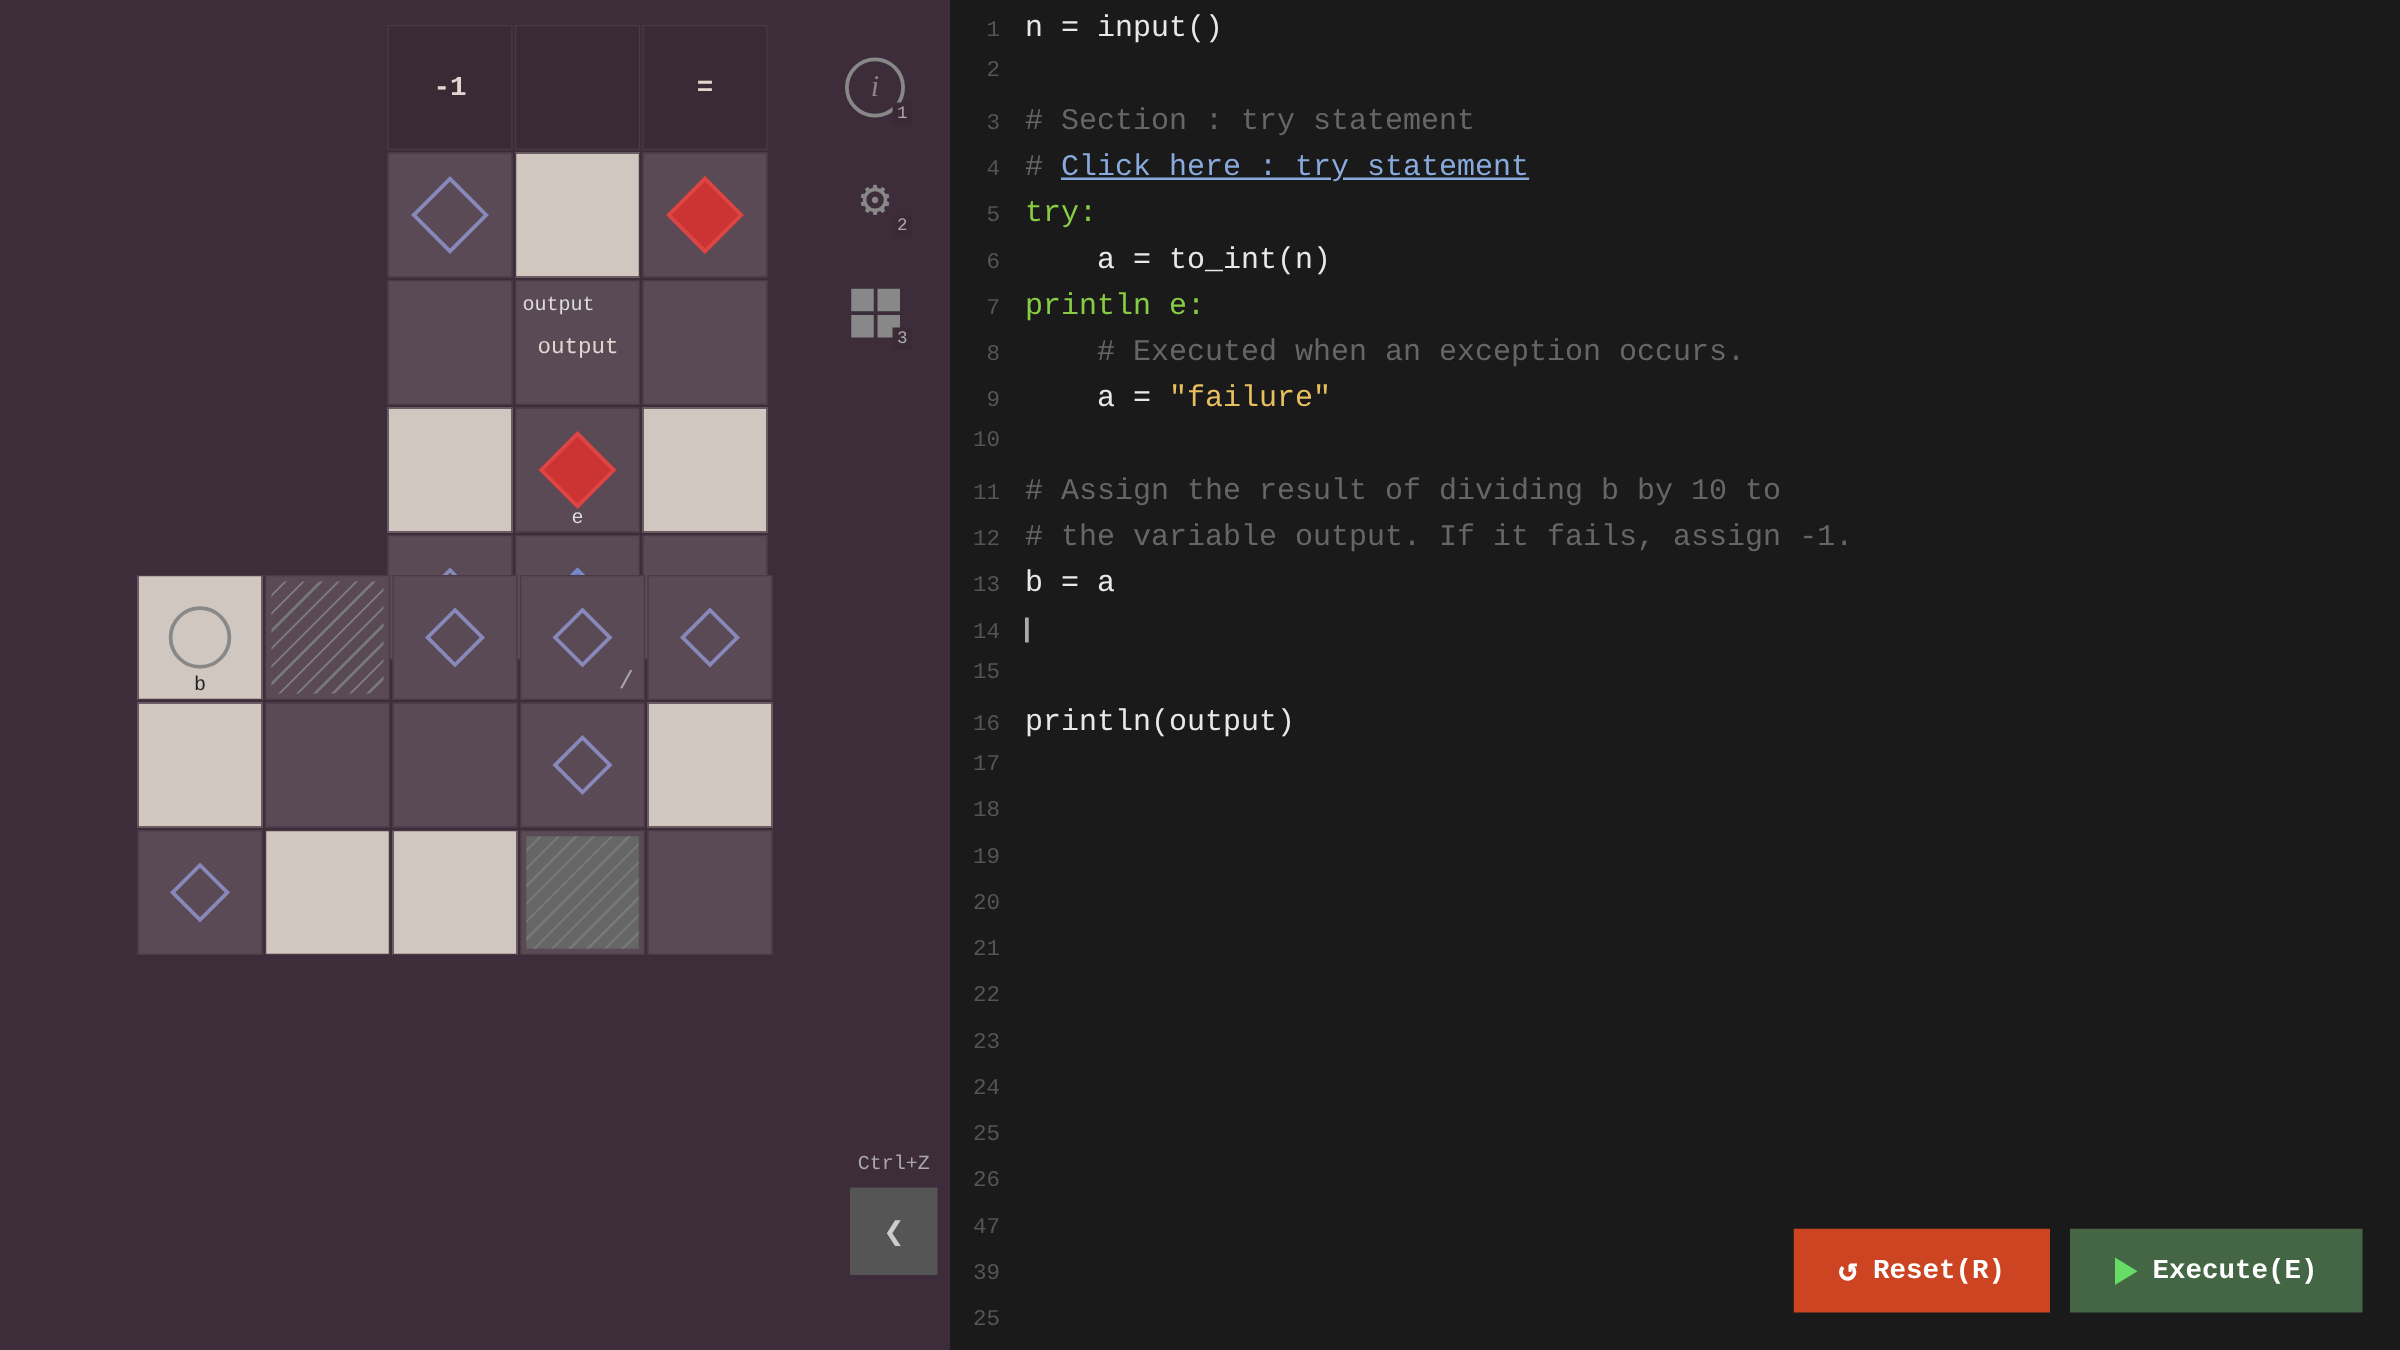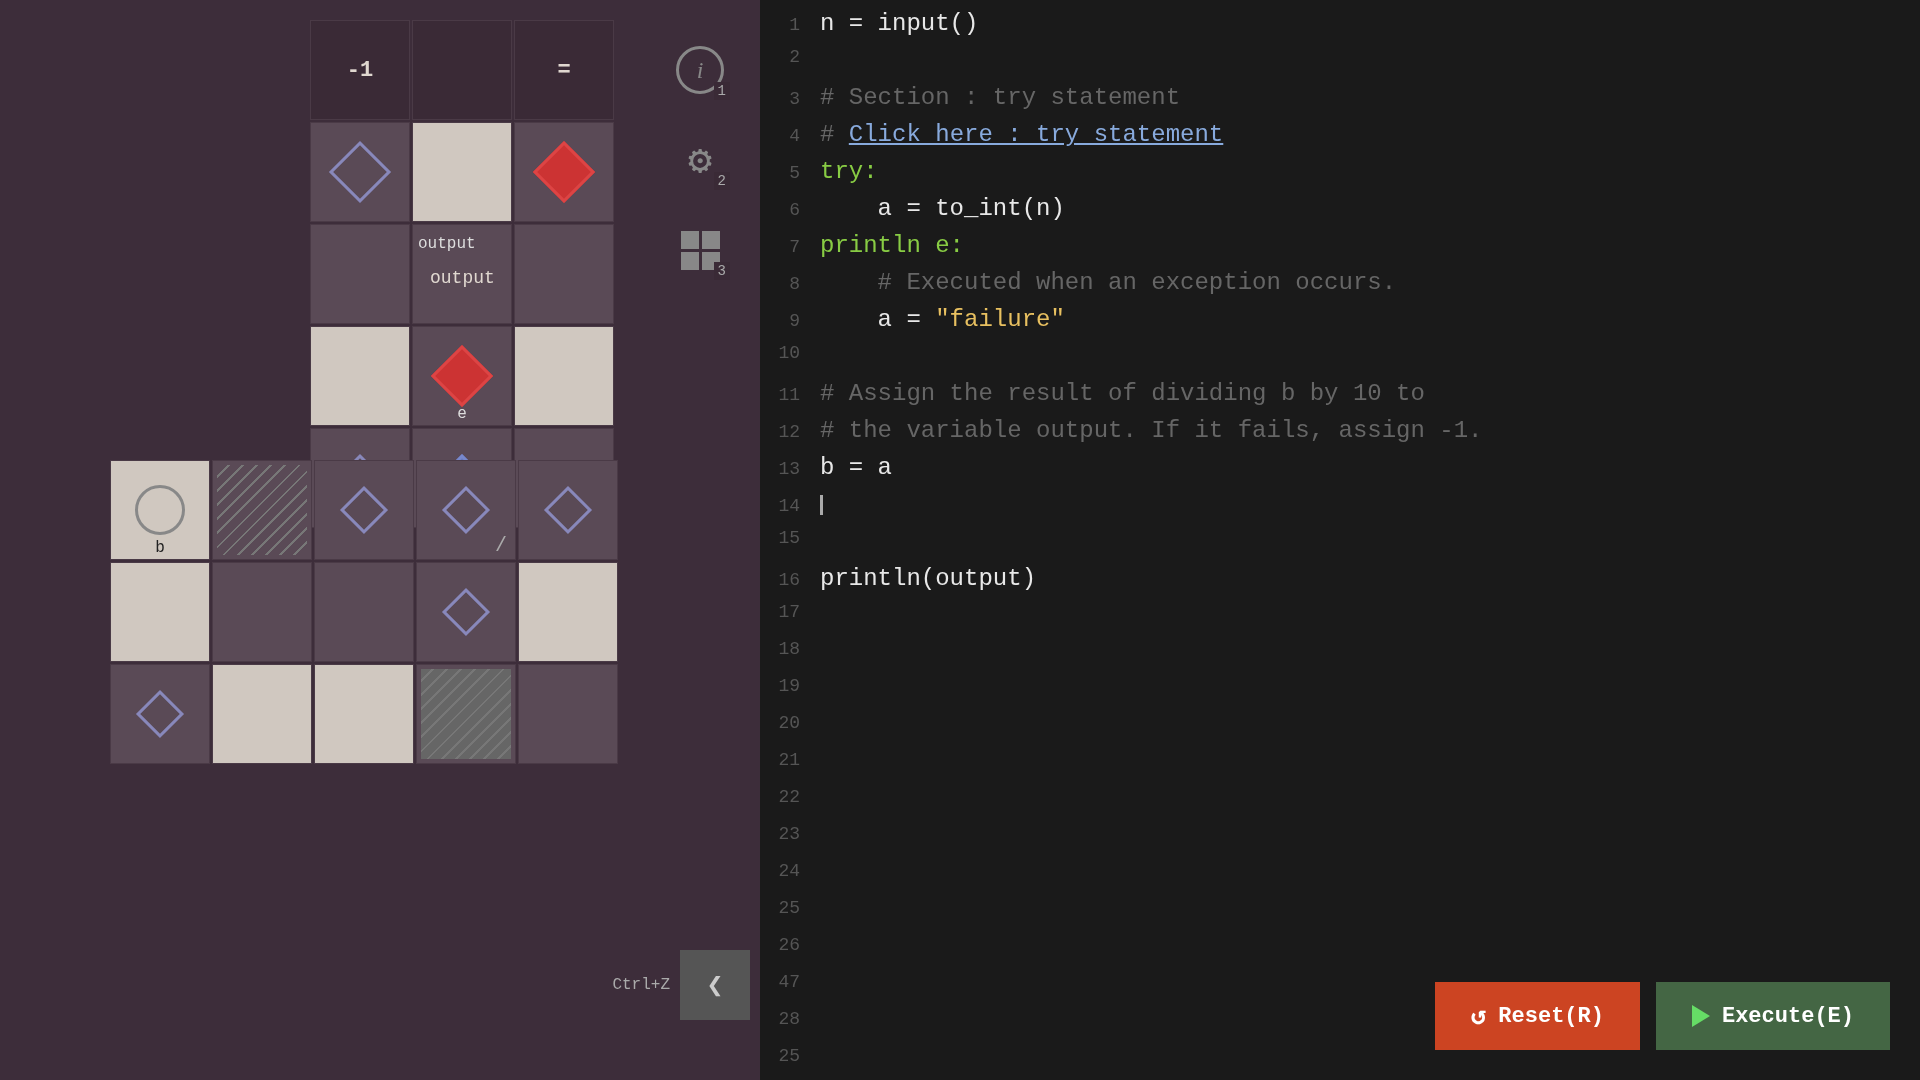--- a/index.html
+++ b/index.html
@@ -207,21 +207,21 @@
     .layout-icon div {
       background: #888;
     }
 
     
     .bottom-controls {
       position: absolute;
       bottom: 60px;
       right: 10px;
       display: flex;
-      flex-direction: row;
+      flex-direction: column;
       align-items: center;
       gap: 10px;
     }
 
     .ctrl-z-label {
       color: #aaa;
       font-size: 16px;
     }
 
     .back-btn {
@@ -584,21 +584,21 @@
     <div class="code-line">
       <span class="line-num">25</span>
     </div>
     <div class="code-line">
       <span class="line-num">26</span>
     </div>
     <div class="code-line">
       <span class="line-num">47</span>
     </div>
     <div class="code-line">
-      <span class="line-num">28</span>
+      <span class="line-num">39</span>
     </div>
     <div class="code-line">
       <span class="line-num">25</span>
     </div>
 
   </div>
 
   <div class="bottom-btns">
     <button class="reset-btn">
       <span class="reset-icon">↺</span>

